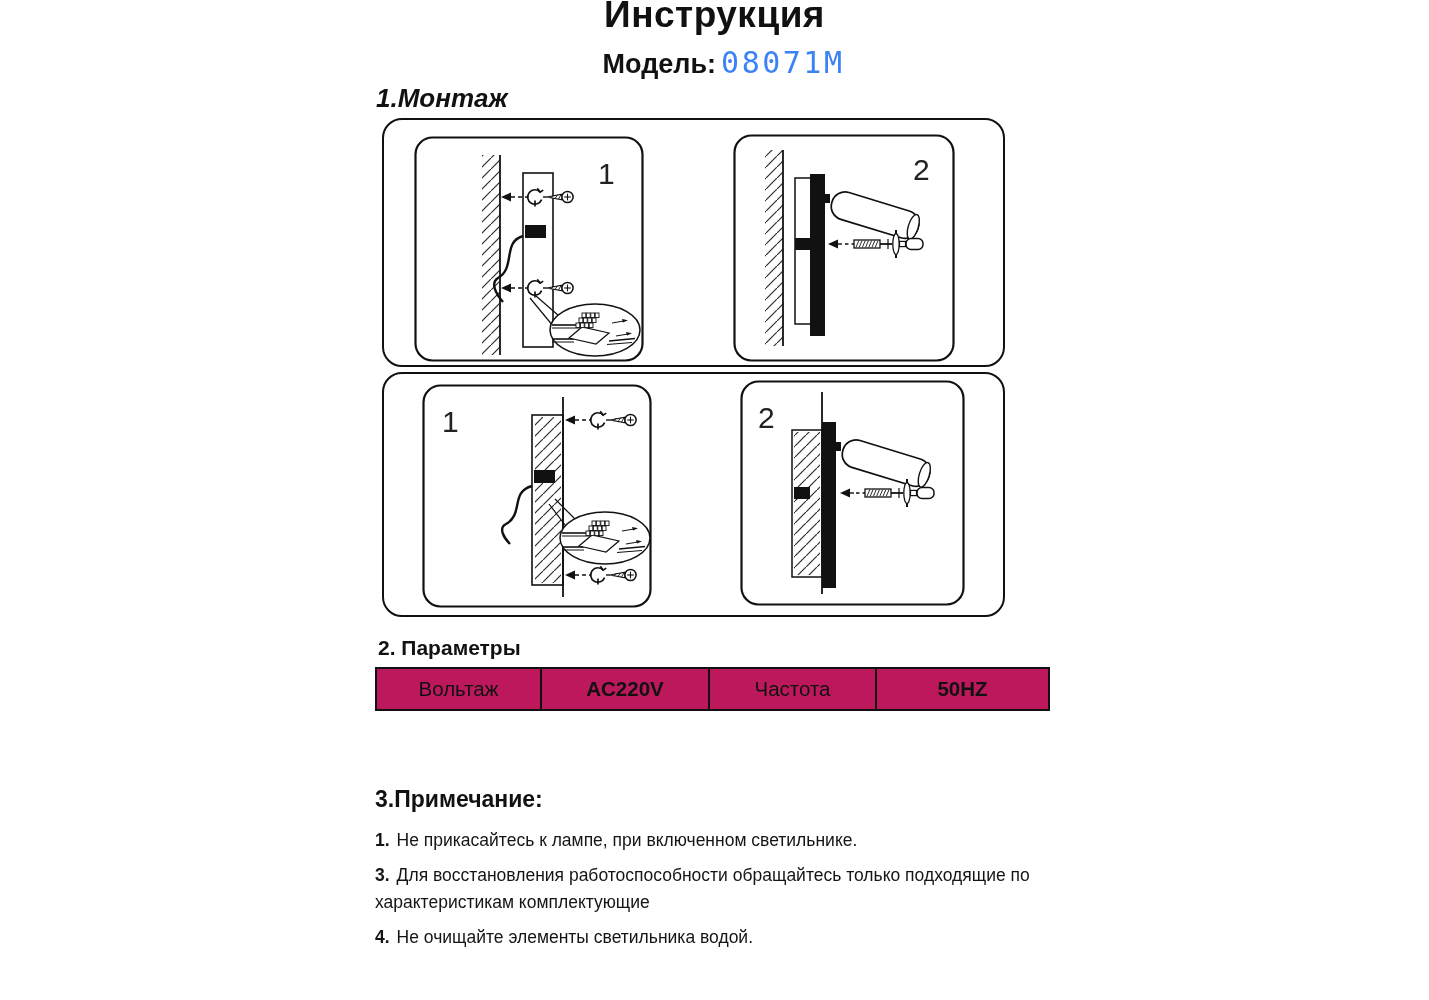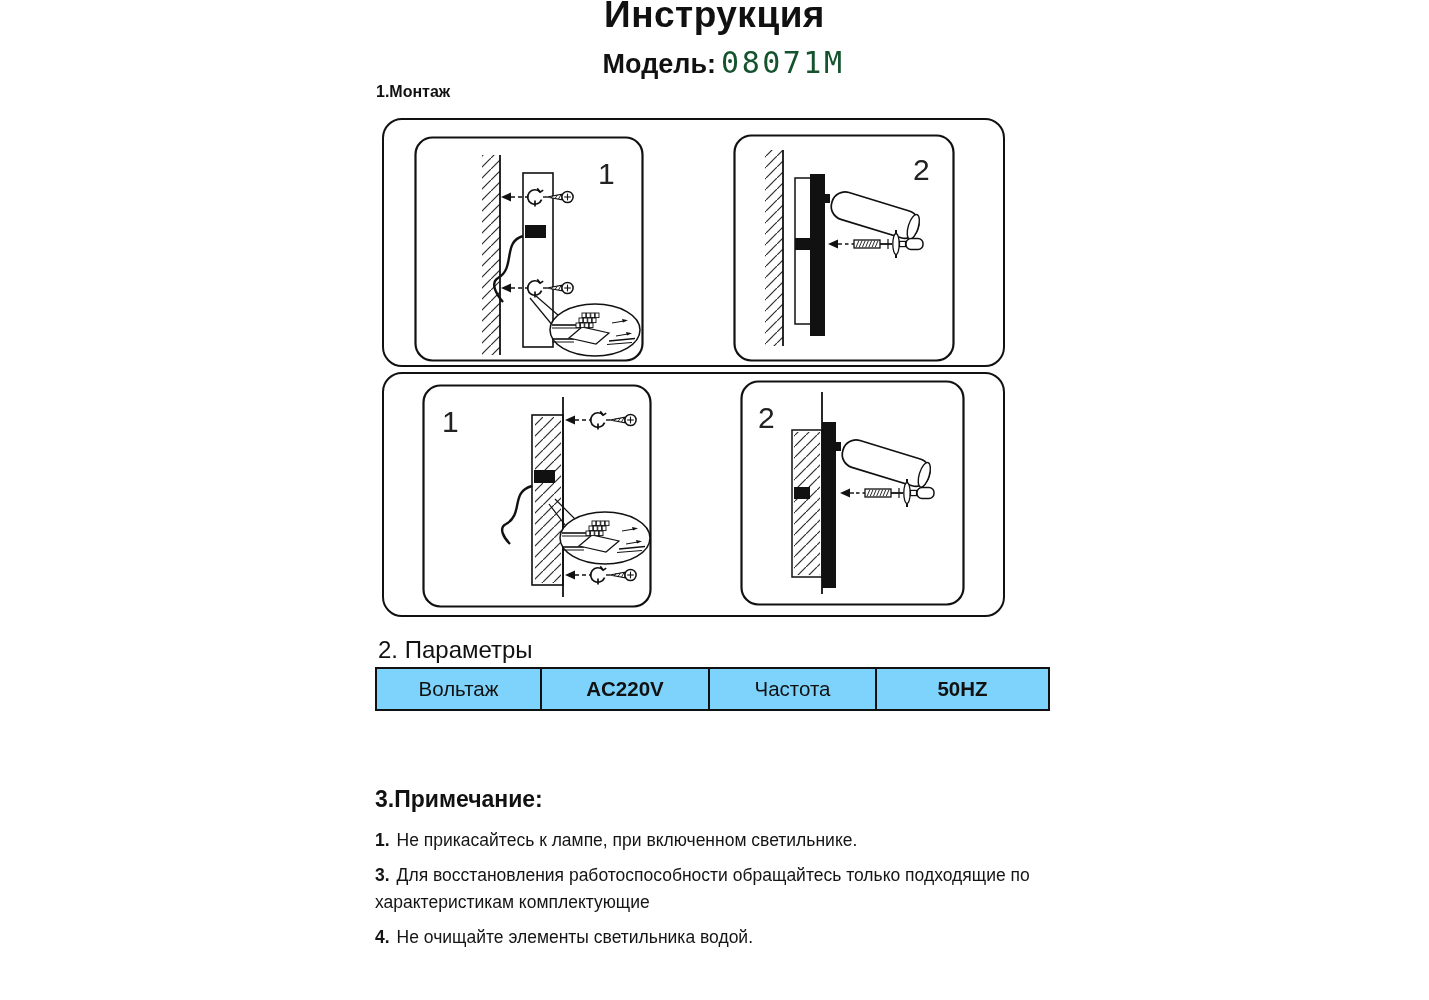--- a/index.html
+++ b/index.html
@@ -6,31 +6,31 @@
   body{
     width:1429px;height:1000px;position:relative;overflow:hidden;
     background:#ffffff;color:#111;
     font-family:"Liberation Sans",sans-serif;
   }
   .abs{position:absolute;}
   .doc-title{top:-6px;left:0;right:0;text-align:center;font-size:37px;font-weight:700;letter-spacing:.5px;}
   .model-line{top:45px;left:0;right:0;text-align:center;}
   .model-inner{display:inline-flex;align-items:baseline;margin-left:18px;}
   .model-label{font-size:27px;font-weight:700;}
-  .model-value{font-size:30px;font-weight:400;font-family:"DejaVu Sans Mono",monospace;letter-spacing:2.5px;margin-left:5px;color:#14532d;}
-  .h-montage{left:376px;top:83px;font-size:16px;font-weight:700;}
-  .h-params{left:378px;top:636px;font-size:24px;font-weight:400;}
+  .model-value{font-size:30px;font-weight:400;font-family:"DejaVu Sans Mono",monospace;letter-spacing:2.5px;margin-left:5px;color:#3b82f6;}
+  .h-montage{left:376px;top:83px;font-size:26px;font-weight:700;font-style:italic;}
+  .h-params{left:378px;top:636px;font-size:21px;font-weight:700;}
   .h-notes{left:375px;top:786px;font-size:23px;font-weight:700;}
   .outer-box{border:2.5px solid #111;border-radius:20px;background:#fff;}
   #outer-top{left:382px;top:118px;width:619px;height:245px;}
   #outer-bottom{left:382px;top:372px;width:619px;height:241px;}
   svg.panel{position:absolute;}
   .step-num{font:400 30px "Liberation Sans",sans-serif;fill:#222;}
   table.params{position:absolute;left:375px;top:667px;border-collapse:collapse;table-layout:fixed;}
-  table.params td{border:2.5px solid #111;text-align:center;font-size:20.5px;height:40px;padding:0;background:#7dd3fc;}
+  table.params td{border:2.5px solid #111;text-align:center;font-size:20.5px;height:40px;padding:0;background:#be185d;}
   td.lbl{font-weight:400;}
   td.val{font-weight:700;}
   td.power-val{text-align:left;padding-left:46px;font-weight:700;}
   .notes{left:375px;top:827px;width:684px;font-size:17.5px;line-height:27px;color:#151515;}
   .note{margin:0 0 8px 0;}
   .note b{margin-right:7px;}
 </style>
 </head>
 <body>
 

